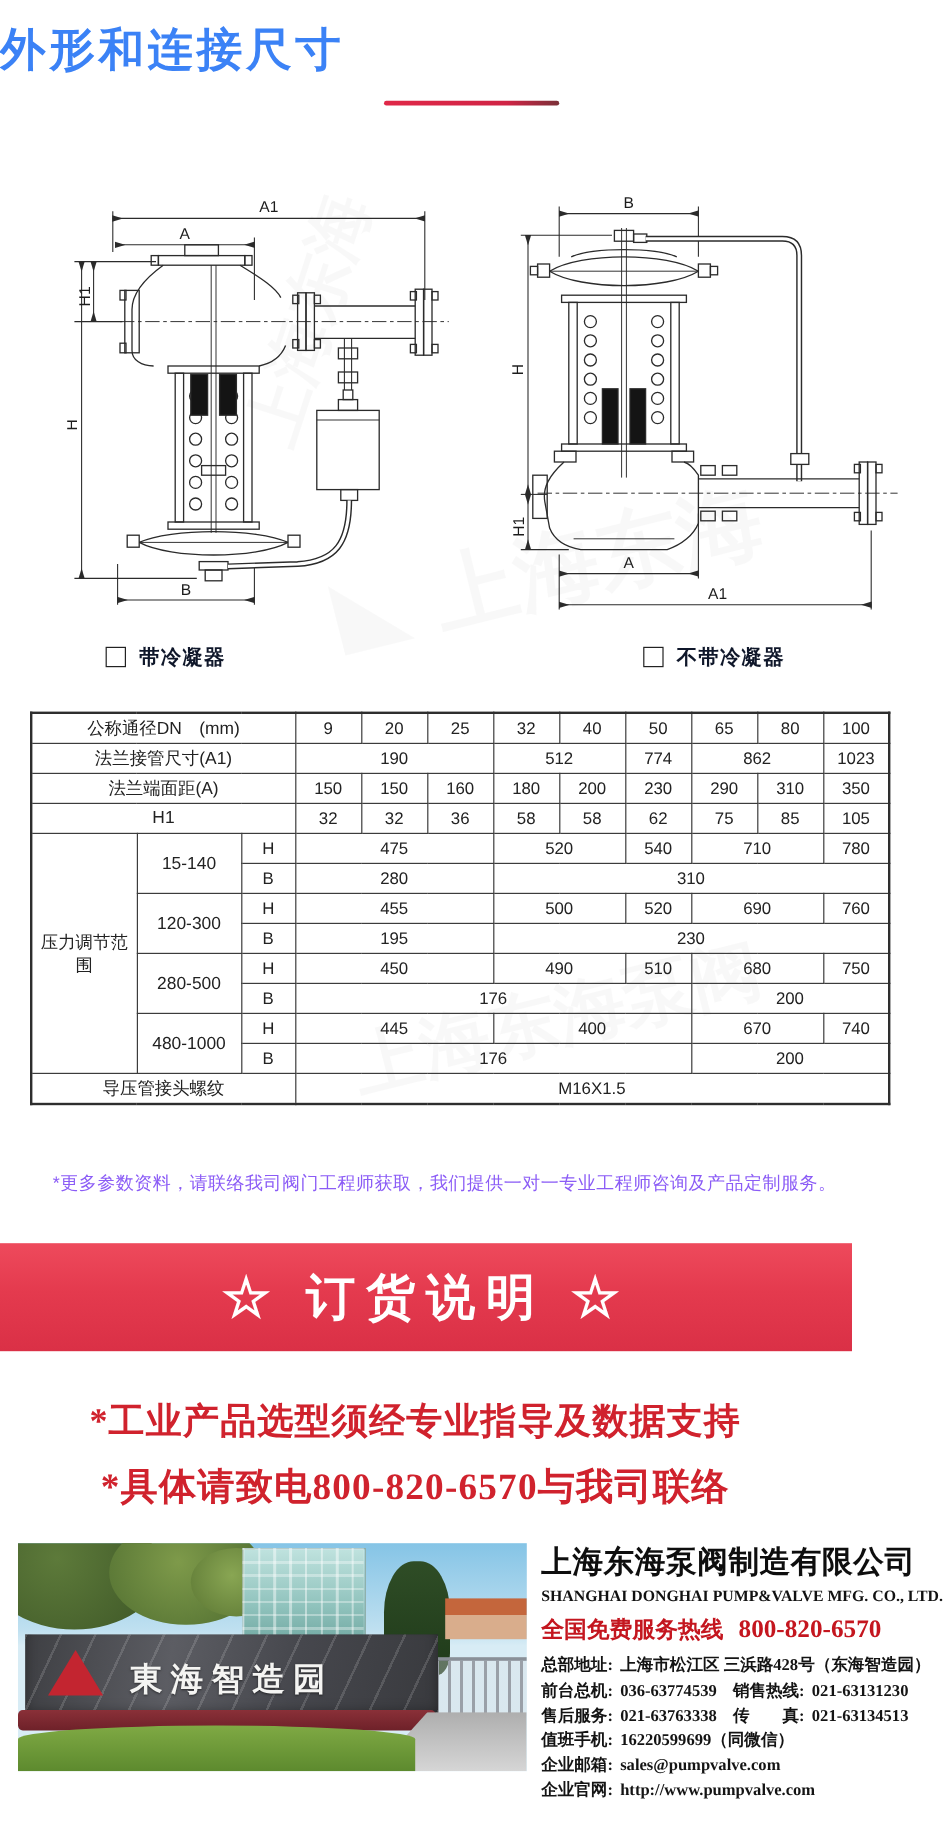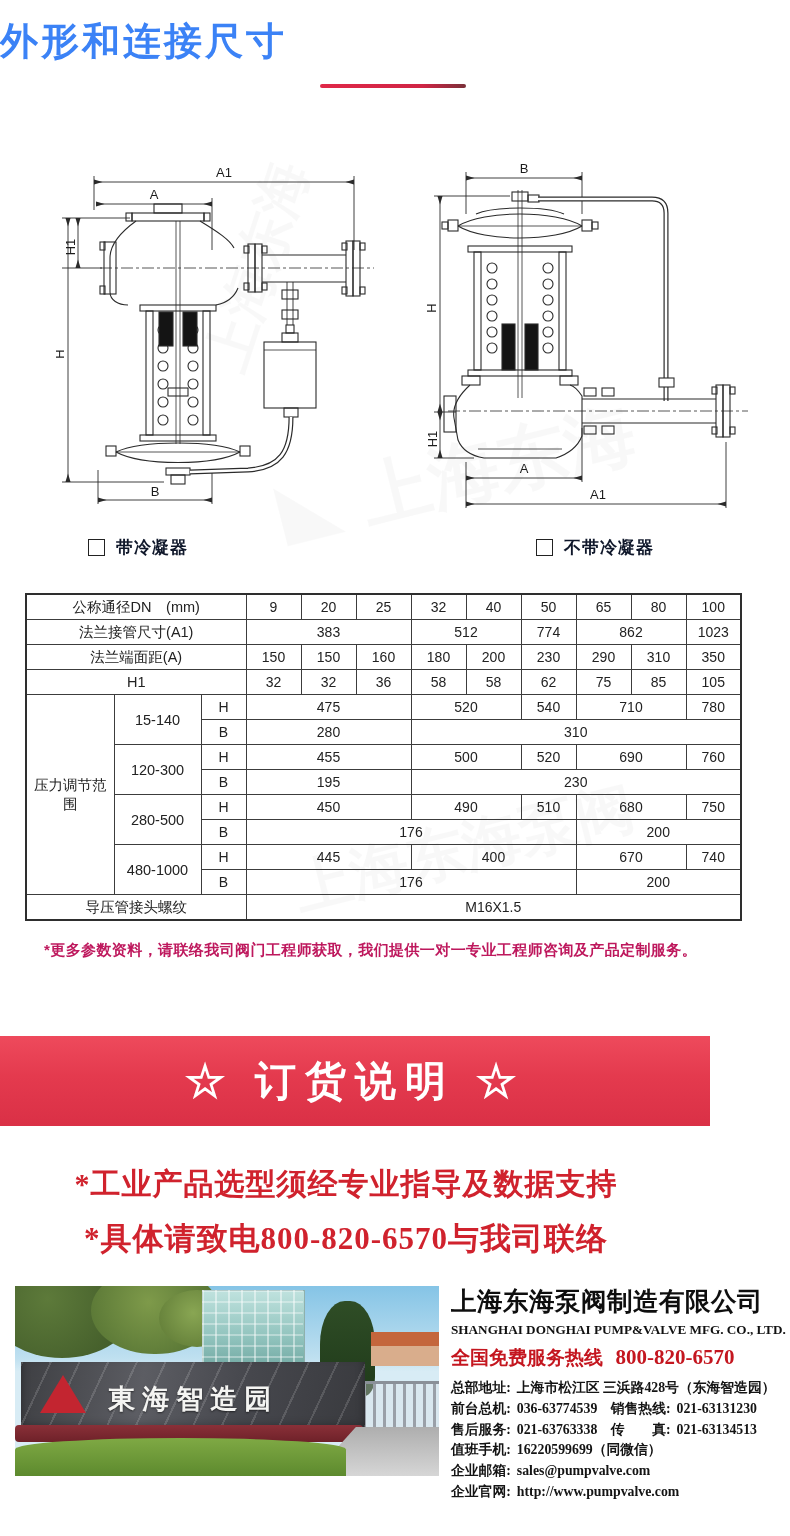--- a/index.html
+++ b/index.html
@@ -19,22 +19,22 @@
   .caption{position:absolute;display:flex;align-items:center;gap:11px;z-index:1;}
   .caption .box{width:15px;height:15px;border:1.6px solid #222;background:#fff;}
   .caption .cap-label{font-size:17px;font-weight:bold;color:#0f172a;letter-spacing:1px;}
   
   .dim-table{position:absolute;left:25px;top:593px;width:715px;border-collapse:collapse;
              table-layout:fixed;z-index:1;background:transparent;border:2px solid #2e2e2e;}
   .dim-table td{border:1px solid #3c3c3c;text-align:center;vertical-align:middle;
                 height:24px;padding:0;font-size:14px;color:#222;}
   .dim-table td.lbl{font-size:14.5px;}
   
-  .note{position:absolute;left:44px;top:941px;font-size:15px;color:#be185d;
-        letter-spacing:.4px;z-index:1;font-weight:bold;}
+  .note{position:absolute;left:44px;top:977px;font-size:15px;color:#8b5cf6;
+        letter-spacing:.4px;z-index:1;}
   
   .banner{position:absolute;left:0;top:1036px;width:710px;height:90px;
           background:linear-gradient(180deg,#ee4a5c 0%,#e43a4e 45%,#da3046 100%);
           display:flex;align-items:center;justify-content:center;z-index:1;}
   .banner .banner-text{color:#ffffff;font-size:41px;font-weight:bold;letter-spacing:9px;}
   .order-lines{position:absolute;left:0;top:1164px;width:692px;text-align:center;z-index:1;
           font-family:"Liberation Serif","DejaVu Serif",serif;font-weight:bold;color:#d0222d;}
   .order-lines .l1{font-size:30px;letter-spacing:1px;}
   .order-lines .l2{font-size:31px;margin-top:13px;letter-spacing:1px;}
   
@@ -290,21 +290,21 @@
       <td>25</td>
       <td>32</td>
       <td>40</td>
       <td>50</td>
       <td>65</td>
       <td>80</td>
       <td>100</td>
     </tr>
     <tr>
       <td colspan="3" class="lbl">法兰接管尺寸(A1)</td>
-      <td colspan="3">383</td>
+      <td colspan="3">190</td>
       <td colspan="2">512</td>
       <td>774</td>
       <td colspan="2">862</td>
       <td>1023</td>
     </tr>
     <tr>
       <td colspan="3" class="lbl">法兰端面距(A)</td>
       <td>150</td>
       <td>150</td>
       <td>160</td>

